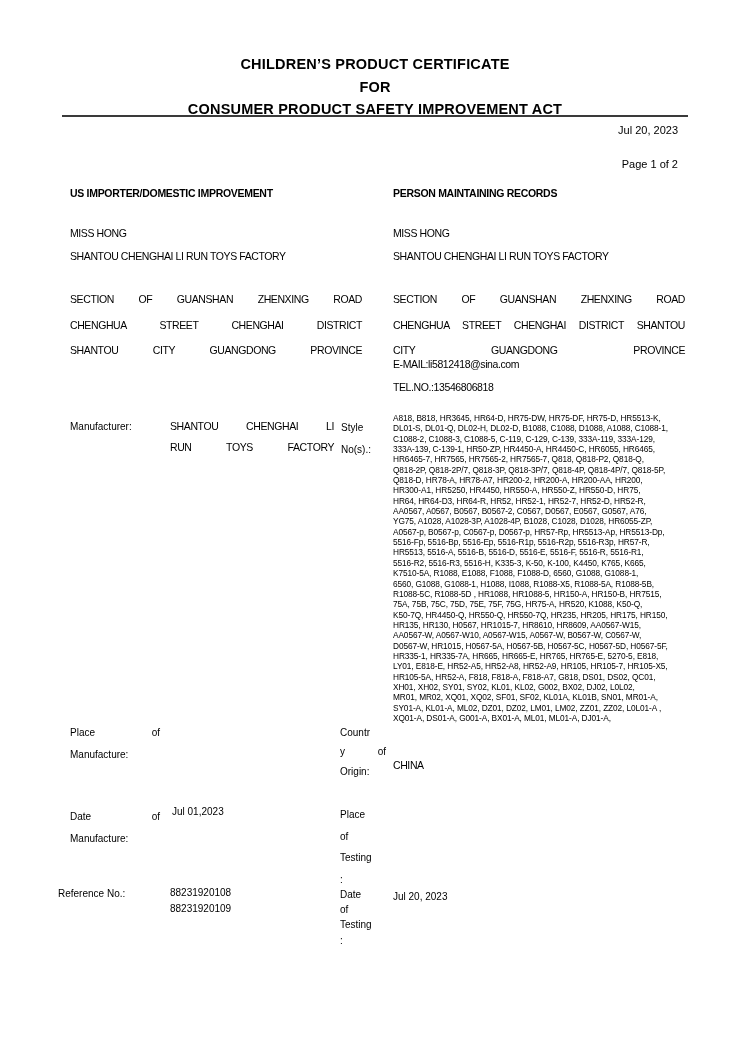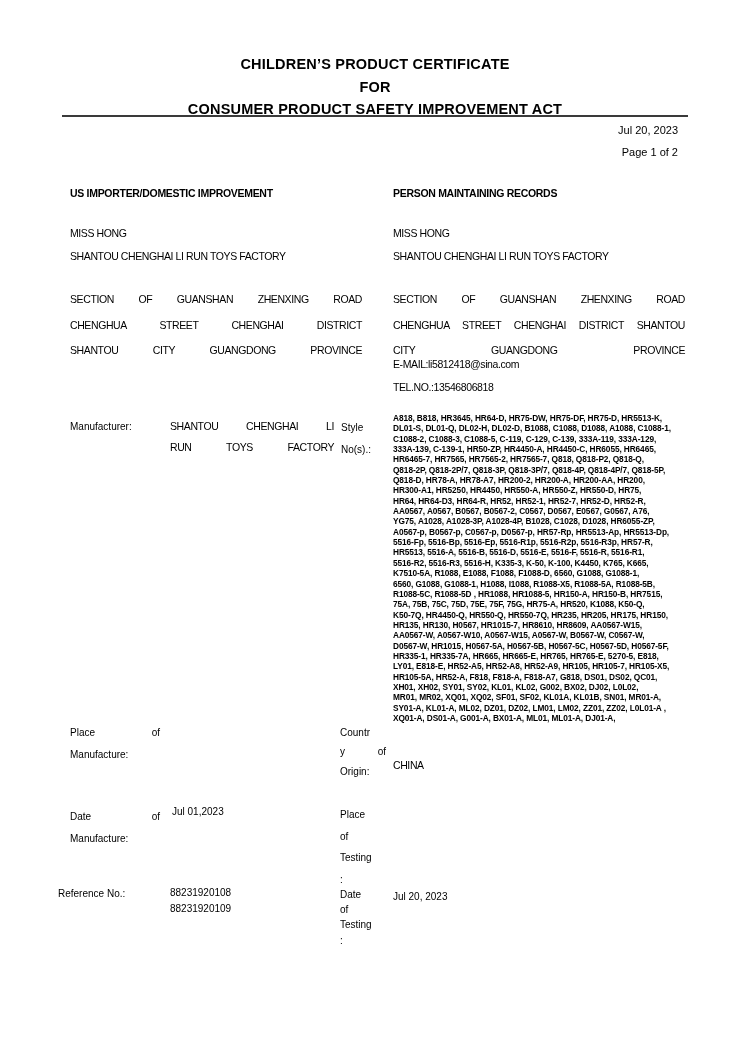--- a/index.html
+++ b/index.html
@@ -10,37 +10,37 @@
   .just{text-align:justify;text-align-last:justify;}
   .caps{letter-spacing:-0.4px;}
   .t11{font-size:10px;line-height:15px;}
   .t10{font-size:10.5px;line-height:15px;}
   .heading{font-size:10.5px;font-weight:bold;letter-spacing:-0.3px;}
 
   .c-title{top:53px;left:0;right:0;text-align:center;font-size:14.5px;font-weight:bold;
            line-height:22.5px;letter-spacing:.2px;}
   .c-rule{top:115px;left:62px;width:626px;border-top:2px solid #3a3a3a;height:0;}
   .c-date{top:124px;right:72px;font-size:11px;}
-  .c-page{top:146px;right:72px;font-size:11px;text-align:right;}
+  .c-page{top:158px;right:72px;font-size:11px;text-align:right;}
 
   .c-h-imp{top:187px;left:70px;}
   .c-h-rec{top:187px;left:393px;}
   .c-imp-name{top:226px;left:70px;}
   .c-imp-co{top:249px;left:70px;}
   .c-rec-name{top:226px;left:393px;}
   .c-rec-co{top:249px;left:393px;}
   .c-imp-addr{top:287px;left:70px;width:292px;line-height:25.5px;}
   .c-rec-addr{top:287px;left:393px;width:292px;line-height:25.5px;}
   .c-email{top:357px;left:393px;}
   .c-tel{top:380px;left:393px;}
 
   .c-man-lbl{top:419px;left:70px;}
   .c-man-val{top:416px;left:170px;width:164px;line-height:20.5px;}
   .c-style-lbl{top:417px;left:341px;line-height:21.5px;}
-  .c-style-list{top:413px;left:393px;width:298px;font-size:8.3px;line-height:10.35px;letter-spacing:-0.1px;font-weight:bold;}
+  .c-style-list{top:413px;left:393px;width:298px;font-size:8.3px;line-height:10.35px;letter-spacing:-0.1px;}
 
   .c-pom-lbl{top:722px;left:70px;width:90px;line-height:21.5px;}
   .c-pom-val{top:720px;left:170px;width:162px;line-height:16.4px;}
   .c-coo-lbl{top:723px;left:340px;width:46px;line-height:19.3px;}
   .c-coo-val{top:758px;left:393px;}
 
   .c-dom-lbl{top:806px;left:70px;width:90px;line-height:21.5px;}
   .c-dom-val{top:804px;left:172px;}
   .c-pot-lbl{top:804px;left:340px;line-height:21.5px;}
   .c-pot-val{top:804px;left:393px;width:250px;line-height:14.4px;}

